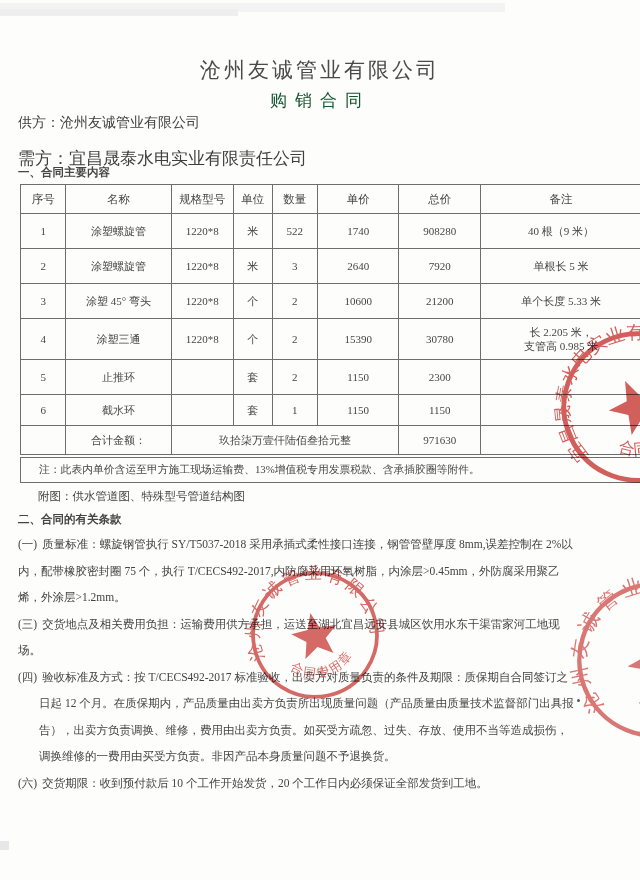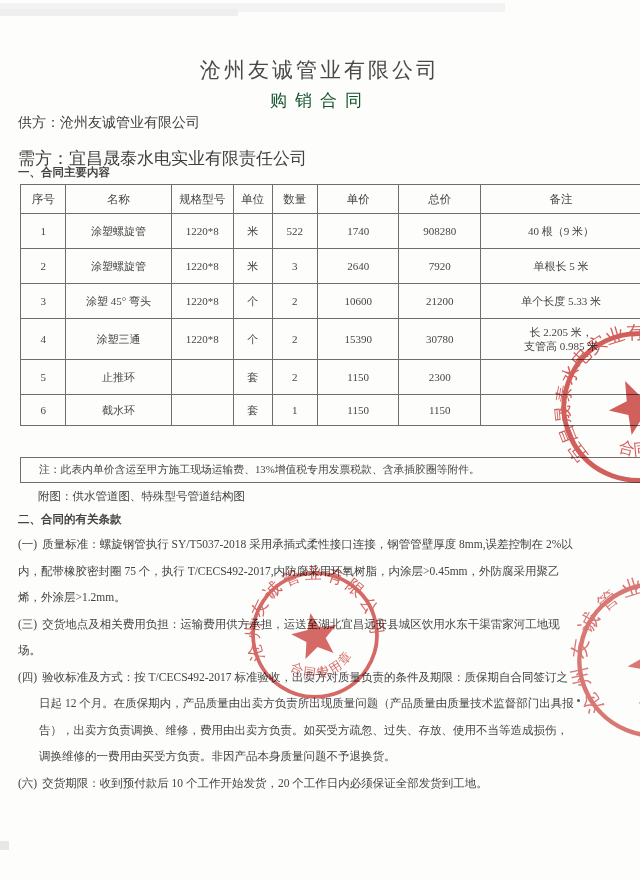--- a/index.html
+++ b/index.html
@@ -159,20 +159,27 @@
     <tr class="h-row6">
       <td>6</td>
       <td>截水环</td>
       <td></td>
       <td>套</td>
       <td>1</td>
       <td>1150</td>
       <td>1150</td>
       <td class="remark-cell"></td>
     </tr>
+    <tr class="h-foot">
+      <td></td>
+      <td>合计金额：</td>
+      <td colspan="4">玖拾柒万壹仟陆佰叁拾元整</td>
+      <td>971630</td>
+      <td></td>
+    </tr>
   </tbody>
     </table>
 
   <div class="abs note-box">注：此表内单价含运至甲方施工现场运输费、13%增值税专用发票税款、含承插胶圈等附件。</div>
   <div class="abs attachment-line">附图：供水管道图、特殊型号管道结构图</div>
   <div class="abs section2-title">二、合同的有关条款</div>
 
   <div class="abs terms">
     <p class="term"><span class="tmark">(一)</span><span>质量标准：螺旋钢管执行 SY/T5037-2018 采用承插式柔性接口连接，钢管管壁厚度 8mm,误差控制在 2%以内，配带橡胶密封圈 75 个，执行 T/CECS492-2017,内防腐采用环氧树脂，内涂层&gt;0.45mm，外防腐采用聚乙烯，外涂层&gt;1.2mm。</span></p>
     <p class="term"><span class="tmark">(三)</span><span>交货地点及相关费用负担：运输费用供方承担，运送至湖北宜昌远安县城区饮用水东干渠雷家河工地现场。</span></p>

